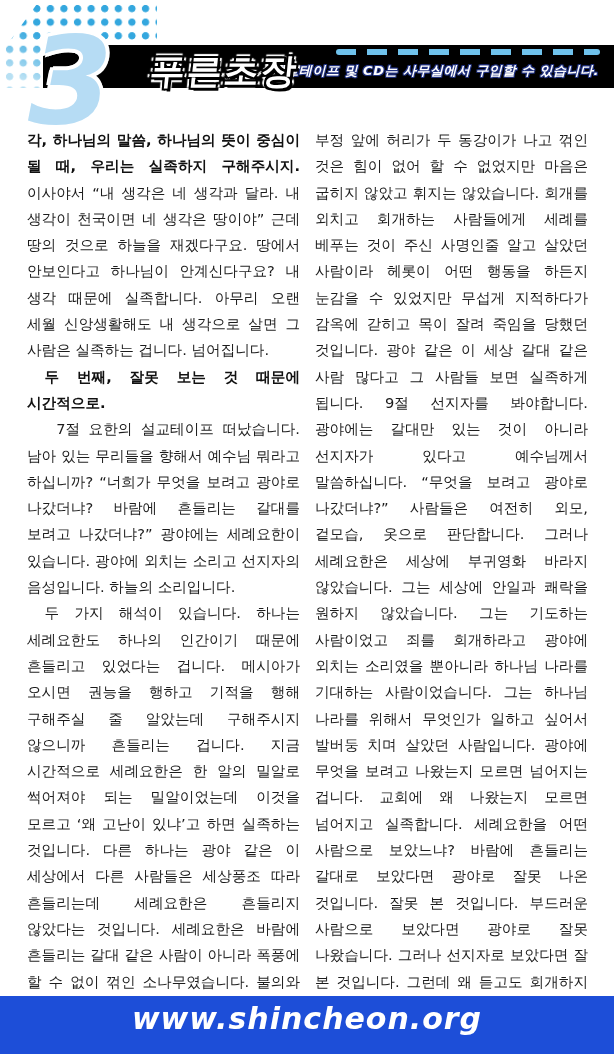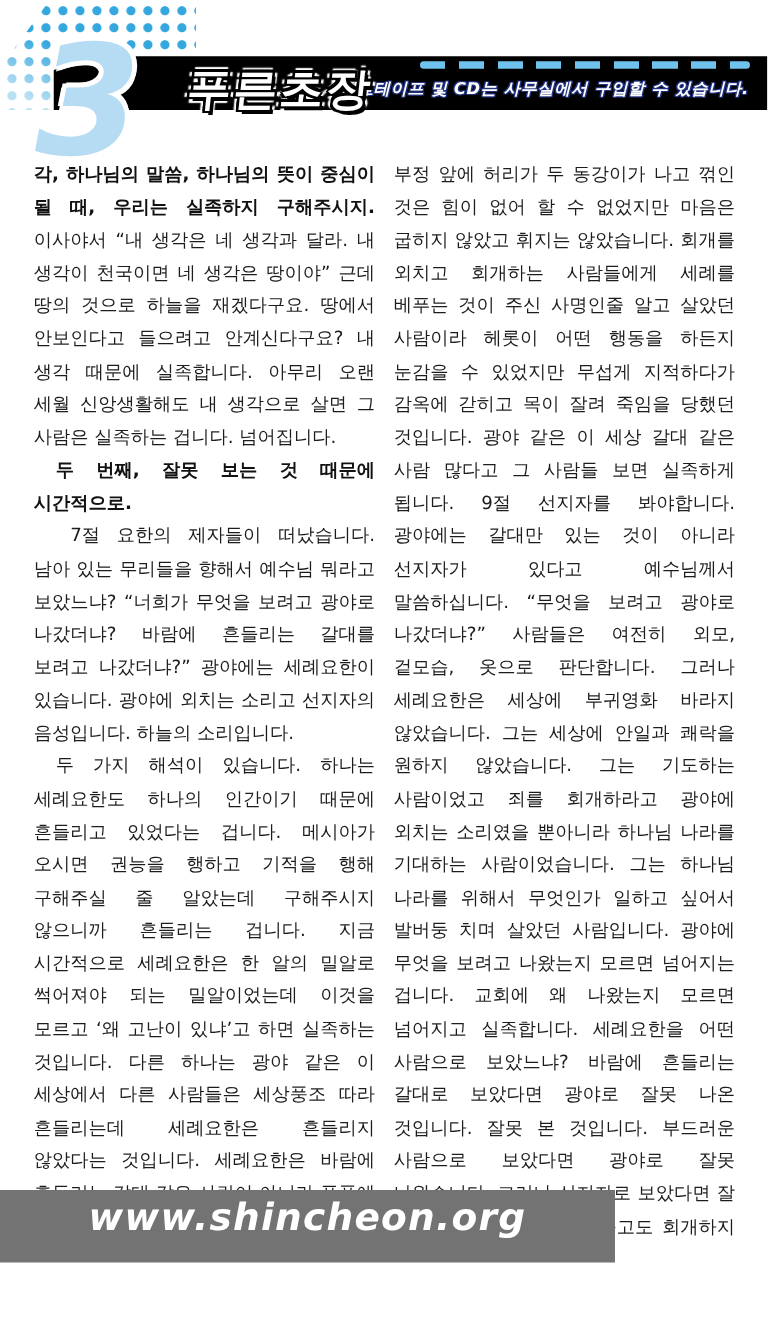--- a/index.html
+++ b/index.html
@@ -58,22 +58,22 @@
     column-count:2; column-gap:15px; column-fill:auto;
     font-size:14.6px; line-height:26.3px; color:#1c1c1c;
     text-align:justify; word-break:keep-all; overflow:hidden;
   }
   .content p { margin:0; }
   .b { font-weight:bold; color:#111; }
   .indent1 { text-indent:1.2em; }
   .indent2 { text-indent:2em; }
   
   .footer {
-    position:absolute; left:0; top:952px; width:492px; height:58px;
-    background:#737373; z-index:2;
+    position:absolute; left:0; top:996px; width:614px; height:58px;
+    background:#1d4ed8; z-index:2;
   }
   .footer-url {
     margin-top:5px; text-align:center;
     font-size:30px; font-weight:bold; font-style:italic;
     color:#ffffff; letter-spacing:1px;
   }
 </style>
 </head>
 <body>
 
@@ -84,23 +84,23 @@
   <div class="banner">
     <div class="banner-dashes"></div>
     <div class="banner-notice">설교테이프 및 CD는 사무실에서 구입할 수 있습니다.</div>
   </div>
 
   <div class="issue-number">3</div>
 
   <div class="page-title">푸른초장</div>
 
   <div class="content">
-    <p><span class="b">각, 하나님의 말씀, 하나님의 뜻이 중심이 될 때, 우리는 실족하지 구해주시지.</span><span> 이사야서 “내 생각은 네 생각과 달라. 내 생각이 천국이면 네 생각은 땅이야” 근데 땅의 것으로 하늘을 재겠다구요. 땅에서 안보인다고 들으려고 안계신다구요? 내 생각 때문에 실족합니다. 아무리 오랜 세월 신앙생활해도 내 생각으로 살면 그 사람은 실족하는 겁니다. 넘어집니다.</span></p>
+    <p><span class="b">각, 하나님의 말씀, 하나님의 뜻이 중심이 될 때, 우리는 실족하지 구해주시지.</span><span> 이사야서 “내 생각은 네 생각과 달라. 내 생각이 천국이면 네 생각은 땅이야” 근데 땅의 것으로 하늘을 재겠다구요. 땅에서 안보인다고 하나님이 안계신다구요? 내 생각 때문에 실족합니다. 아무리 오랜 세월 신앙생활해도 내 생각으로 살면 그 사람은 실족하는 겁니다. 넘어집니다.</span></p>
     <p class="b indent1">두 번째, 잘못 보는 것 때문에 시간적으로.</p>
-    <p class="indent2">7절 요한의 제자들이 떠났습니다. 남아 있는 무리들을 향해서 예수님 뭐라고 보았느냐? “너희가 무엇을 보려고 광야로 나갔더냐? 바람에 흔들리는 갈대를 보려고 나갔더냐?” 광야에는 세례요한이 있습니다. 광야에 외치는 소리고 선지자의 음성입니다. 하늘의 소리입니다.</p>
+    <p class="indent2">7절 요한의 설교테이프 떠났습니다. 남아 있는 무리들을 향해서 예수님 뭐라고 하십니까? “너희가 무엇을 보려고 광야로 나갔더냐? 바람에 흔들리는 갈대를 보려고 나갔더냐?” 광야에는 세례요한이 있습니다. 광야에 외치는 소리고 선지자의 음성입니다. 하늘의 소리입니다.</p>
     <p class="indent1">두 가지 해석이 있습니다. 하나는 세례요한도 하나의 인간이기 때문에 흔들리고 있었다는 겁니다. 메시아가 오시면 권능을 행하고 기적을 행해 구해주실 줄 알았는데 구해주시지 않으니까 흔들리는 겁니다. 지금 시간적으로 세례요한은 한 알의 밀알로 썩어져야 되는 밀알이었는데 이것을 모르고 ‘왜 고난이 있냐’고 하면 실족하는 것입니다. 다른 하나는 광야 같은 이 세상에서 다른 사람들은 세상풍조 따라 흔들리는데 세례요한은 흔들리지 않았다는 것입니다. 세례요한은 바람에 흔들리는 갈대 같은 사람이 아니라 폭풍에 할 수 없이 꺾인 소나무였습니다. 불의와 부정 앞에 허리가 두 동강이가 나고 꺾인 것은 힘이 없어 할 수 없었지만 마음은 굽히지 않았고 휘지는 않았습니다. 회개를 외치고 회개하는 사람들에게 세례를 베푸는 것이 주신 사명인줄 알고 살았던 사람이라 헤롯이 어떤 행동을 하든지 눈감을 수 있었지만 무섭게 지적하다가 감옥에 갇히고 목이 잘려 죽임을 당했던 것입니다. 광야 같은 이 세상 갈대 같은 사람 많다고 그 사람들 보면 실족하게 됩니다. 9절 선지자를 봐야합니다. 광야에는 갈대만 있는 것이 아니라 선지자가 있다고 예수님께서 말씀하십니다. “무엇을 보려고 광야로 나갔더냐?” 사람들은 여전히 외모, 겉모습, 옷으로 판단합니다. 그러나 세례요한은 세상에 부귀영화 바라지 않았습니다. 그는 세상에 안일과 쾌락을 원하지 않았습니다. 그는 기도하는 사람이었고 죄를 회개하라고 광야에 외치는 소리였을 뿐아니라 하나님 나라를 기대하는 사람이었습니다. 그는 하나님 나라를 위해서 무엇인가 일하고 싶어서 발버둥 치며 살았던 사람입니다. 광야에 무엇을 보려고 나왔는지 모르면 넘어지는 겁니다. 교회에 왜 나왔는지 모르면 넘어지고 실족합니다. 세례요한을 어떤 사람으로 보았느냐? 바람에 흔들리는 갈대로 보았다면 광야로 잘못 나온 것입니다. 잘못 본 것입니다. 부드러운 사람으로 보았다면 광야로 잘못 나왔습니다. 그러나 선지자로 보았다면 잘 본 것입니다. 그런데 왜 듣고도 회개하지 않습니까? 우리는 바람에 흔들리는 갈대 같은 사람 보려고 나오는 거 결단코 아닙니다. 우리는 교회 부드러운 옷 입은 사람 보려고 나오는 거 결단코 아닙니다. 이게 분명 해야 합니다. 목사도, 장로도, 권사도 갈대처럼 흔들릴 수 있습니다. 그것만 보면 넘어질 수 밖에 없습니다. 그런 우리에게 예수님이 물으십니다. ‘너 오늘 무엇을 보려고 교회에 나왔느냐?’ 이 때 대답해야 합니다. ‘선지자 보다 더 큰 자 예수그리스도 메시아, 하나님의 아들 메시아 만나 뵈려고 나왔습니다. 하나님의 아들 메시아 예수님을 알려고, 예수님 말씀을 들으려고, 그래서 듣고 그대로 살고자 예수님 앞에 나왔습니다.’ 세례요한은 흔들렸지만 세례요한은 실족할 뻔 했지만 세례요한은 미끄러졌지만 예수님이 붙들어 주셨습니다. 9절 “그는 선지자다” 10절 “그는 내 사자다” 11절 “여자가 낳은 자중에 세례요한보다 더 큰 자가 없도다” 그러므로 결론이 분명해졌습니다. 세례요한의 손 붙잡아 주신 예수님이 광야 같은 세상에서 흔들리는 우리 붙잡아 실족하지 않게 하시고 천국까지 데리고 가십니다. ‘너희도 넘어질 수 있어. 그러니까 나만 바라보고 내 손 잡고 가자’ 주님 말씀하십니다. 이 말씀 붙잡고 실족하지 아니하고 날마다 승리하며 천국 길 걷는 우리 모두 되기를 주의 이름으로 축원합니다.</p>
   </div>
 
   <div class="footer">
     <div class="footer-url">www.shincheon.org</div>
   </div>
 
 </div>
 
 </body></html>

